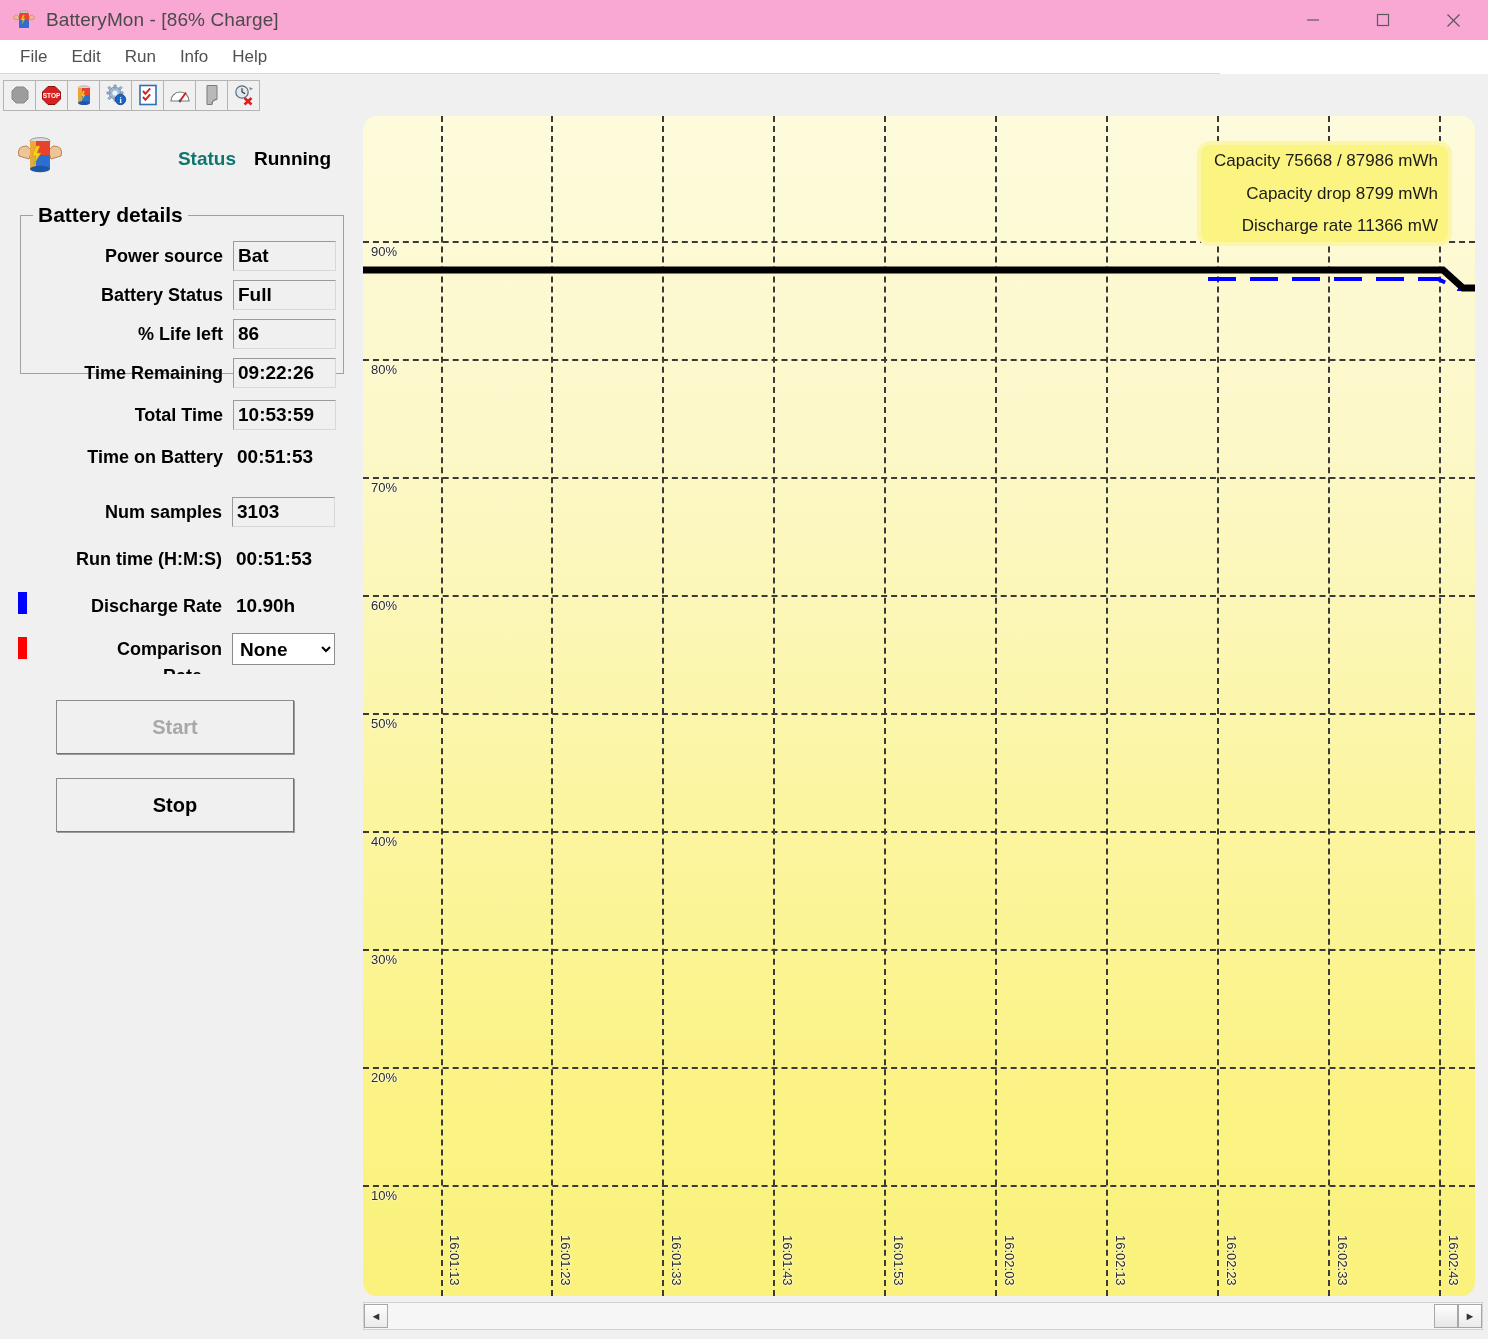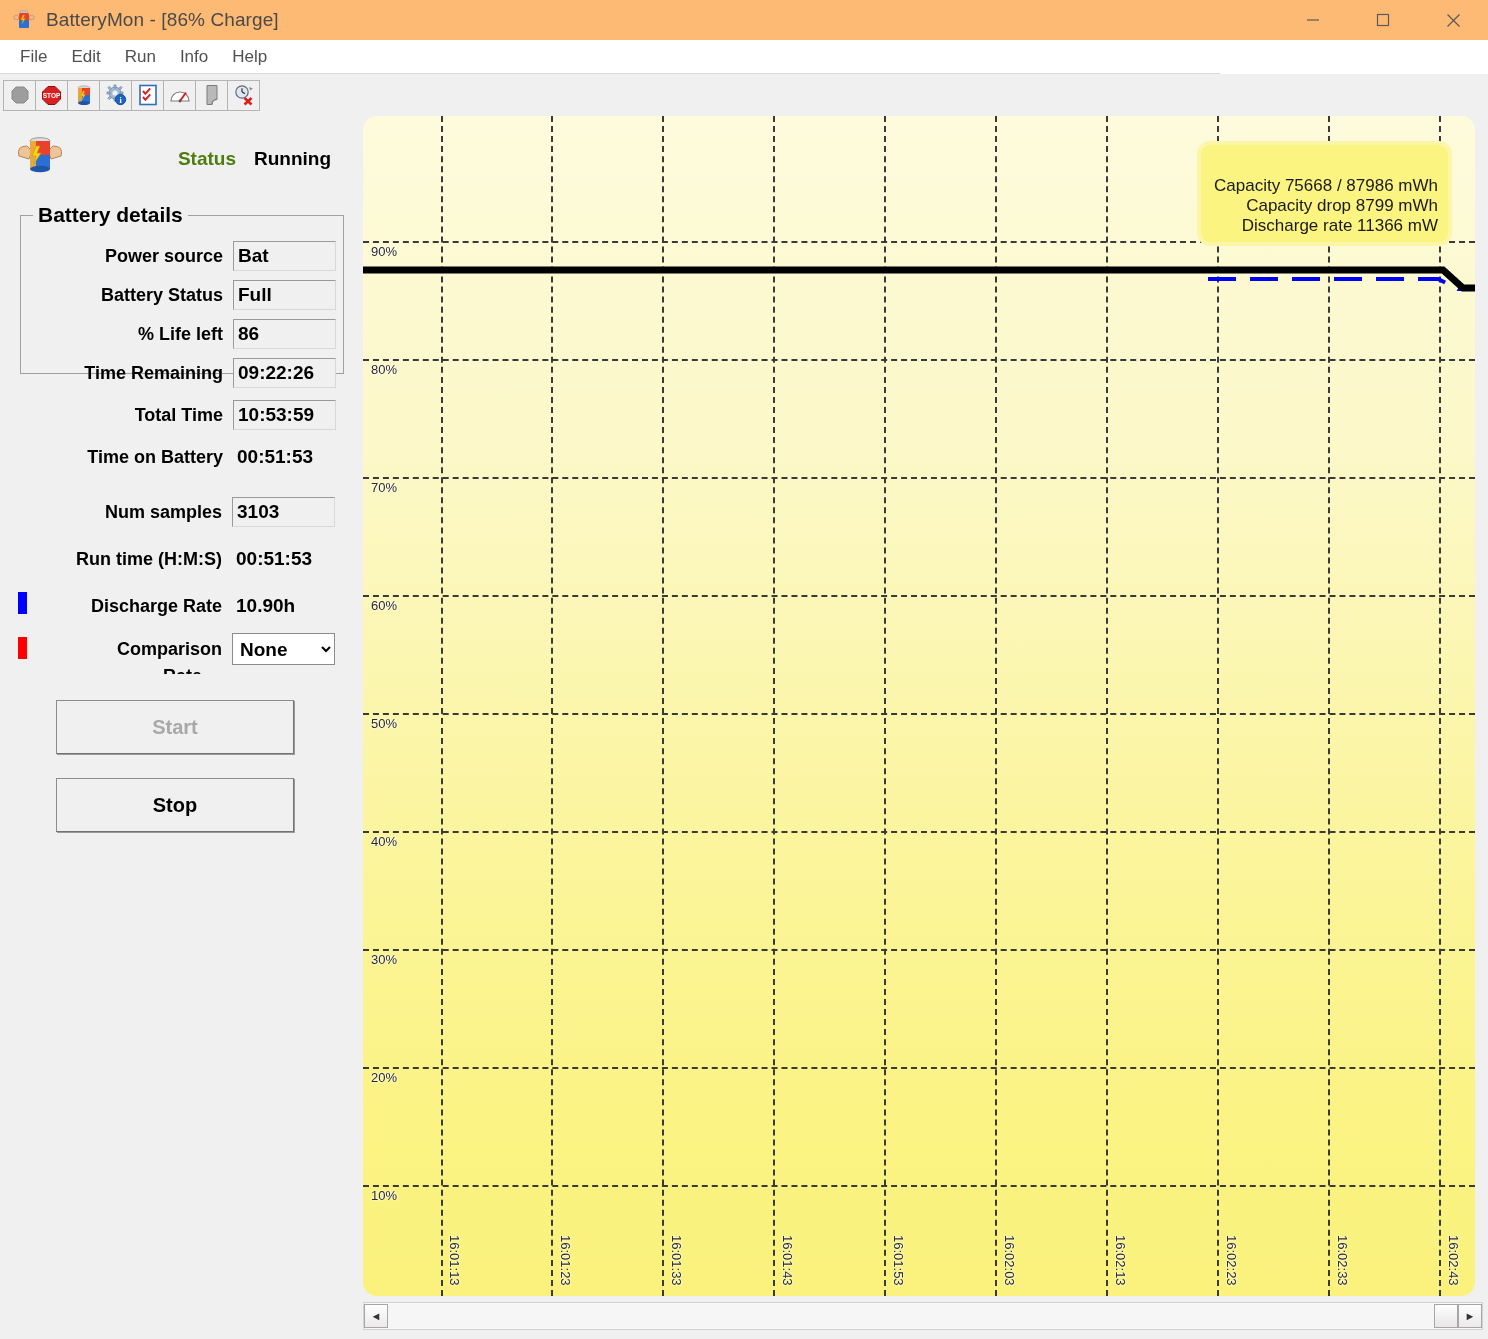--- a/index.html
+++ b/index.html
@@ -7,21 +7,21 @@
     margin: 0; padding: 0;
     width: 1488px; height: 1339px;
     background: #f0f0f0;
     font-family: "Liberation Sans", sans-serif;
     overflow: hidden;
   }
 
   
   #titlebar {
     height: 40px; width: 100%;
-    background: #fdba74;
+    background: #f9a8d4;
     display: flex; align-items: center;
     position: relative;
   }
   #app-icon {
     width: 24px; height: 24px;
     margin-left: 12px; margin-right: 10px;
     position: relative; flex: none;
   }
   #title-text {
     font-size: 19px; color: #4a4a4a;
@@ -84,21 +84,21 @@
   }
   #bigicon {
     position: absolute; left: 16px; top: 16px;
     width: 48px; height: 44px;
   }
   #status-row {
     position: absolute; left: 120px; top: 32px;
     width: 225px; display: flex; align-items: baseline;
   }
   #status-label {
-    font-size: 19px; font-weight: bold; color: #4d7c0f;
+    font-size: 19px; font-weight: bold; color: #0f766e;
     width: 116px; text-align: right;
   }
   #status-value {
     font-size: 19px; font-weight: bold; color: #000;
     margin-left: 18px;
   }
 
   fieldset#battery-details {
     position: absolute; left: 20px; top: 87px;
     width: 324px; height: 171px;
@@ -200,21 +200,21 @@
     writing-mode: vertical-rl;
     text-shadow: 0 0 2px #ffffff, 0 0 2px #ffffff;
   }
   #tooltip {
     position: absolute; left: 834px; top: 25px;
     width: 255px; height: 105px;
     background: #fbf481;
     border: 4px solid #fcf7a8;
     border-radius: 13px;
     display: flex; flex-direction: column;
-    justify-content: flex-end; align-items: flex-end;
+    justify-content: space-between; align-items: flex-end;
     padding: 6px 10px 6px 0;
   }
   #tooltip div {
     font-size: 17px; color: #1a1a1a;
   }
 
   
   #hscroll {
     position: absolute; left: 363px; top: 1186px;
     width: 1120px; height: 28px;

